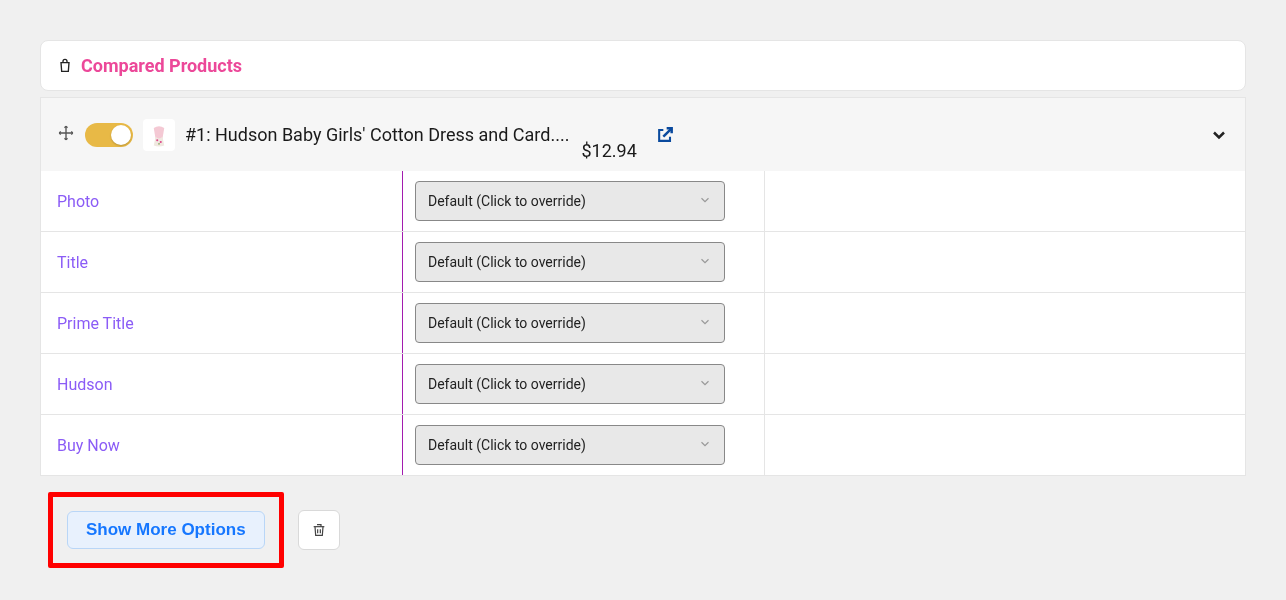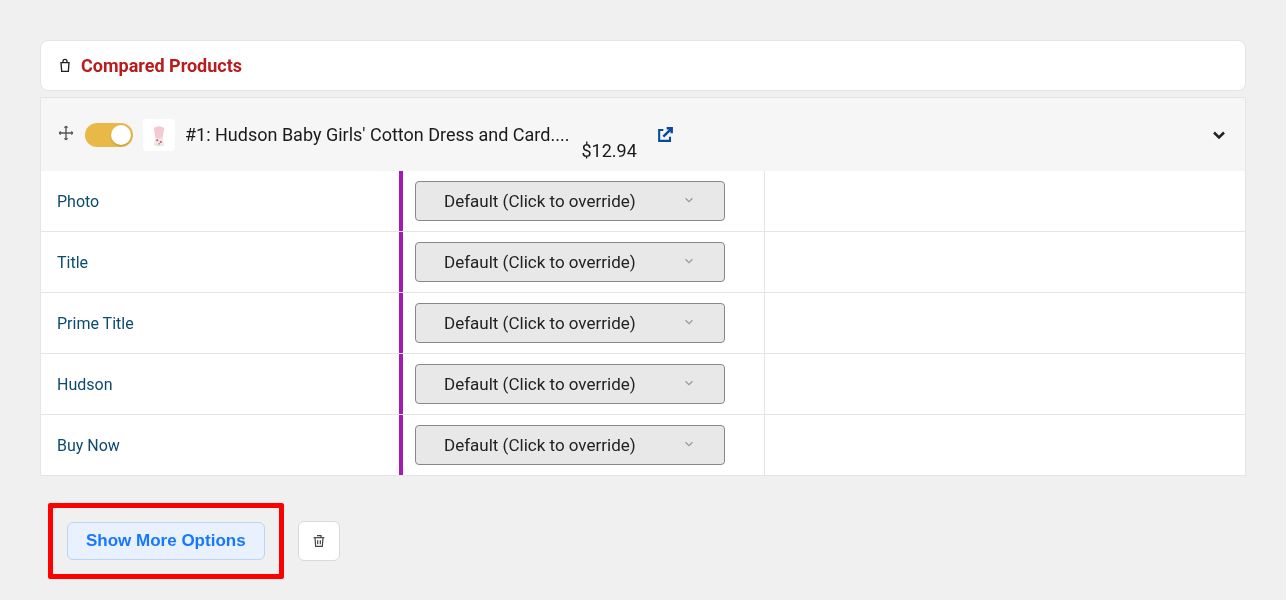--- a/index.html
+++ b/index.html
@@ -25,21 +25,21 @@
     }
     .card-header {
       display: flex;
       align-items: center;
       padding: 14px 16px;
       gap: 8px;
     }
     .card-title {
       font-size: 18px;
       font-weight: 700;
-      color: #b91c1c;
+      color: #ec4899;
     }
     .bag-icon {
       width: 16px;
       height: 16px;
       flex-shrink: 0;
     }
     .product-row {
       display: flex;
       align-items: center;
       background: #f6f6f6;
@@ -133,56 +133,56 @@
     .table-row:last-child {
       border-bottom: none;
     }
     .cell {
       padding: 14px 16px;
       display: flex;
       align-items: center;
     }
     .cell-label {
       width: 362px;
-      border-right: 4px solid #a21caf;
+      border-right: 1px solid #a21caf;
       font-size: 16px;
-      color: #0c4a6e;
+      color: #8b5cf6;
     }
     .cell-select {
       width: 362px;
       border-right: 1px solid #e5e5e5;
       padding: 10px 12px;
     }
     .cell-empty {
       flex: 1;
     }
     .select-box {
       width: 310px;
       height: 40px;
       background: #e8e8e8;
       border: 1px solid #888;
       border-radius: 4px;
       display: flex;
       align-items: center;
       justify-content: space-between;
-      padding: 0 28px;
-      font-size: 17px;
+      padding: 0 12px;
+      font-size: 14px;
       color: #222;
       cursor: pointer;
     }
     .select-box .sel-chevron svg {
       width: 14px;
       height: 14px;
       stroke: #999;
     }
     .footer-row {
       display: flex;
       align-items: center;
       gap: 14px;
-      padding: 27px 12px 18px 12px;
+      padding: 16px 12px 18px 12px;
       background: #f0f0f0;
       position: relative;
     }
     .highlight-box {
       border: 5px solid #ff0000;
       border-radius: 2px;
       padding: 14px 14px;
       display: inline-flex;
       align-items: center;
       margin-left: -4px;

